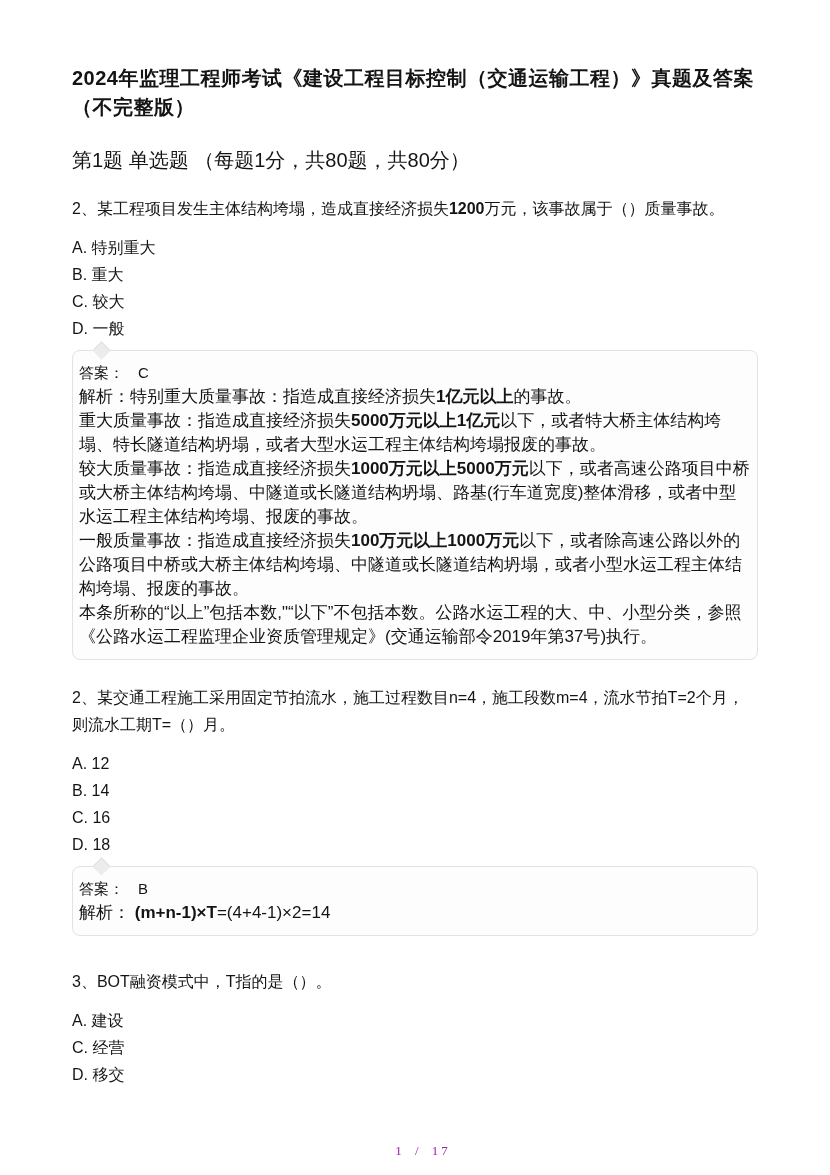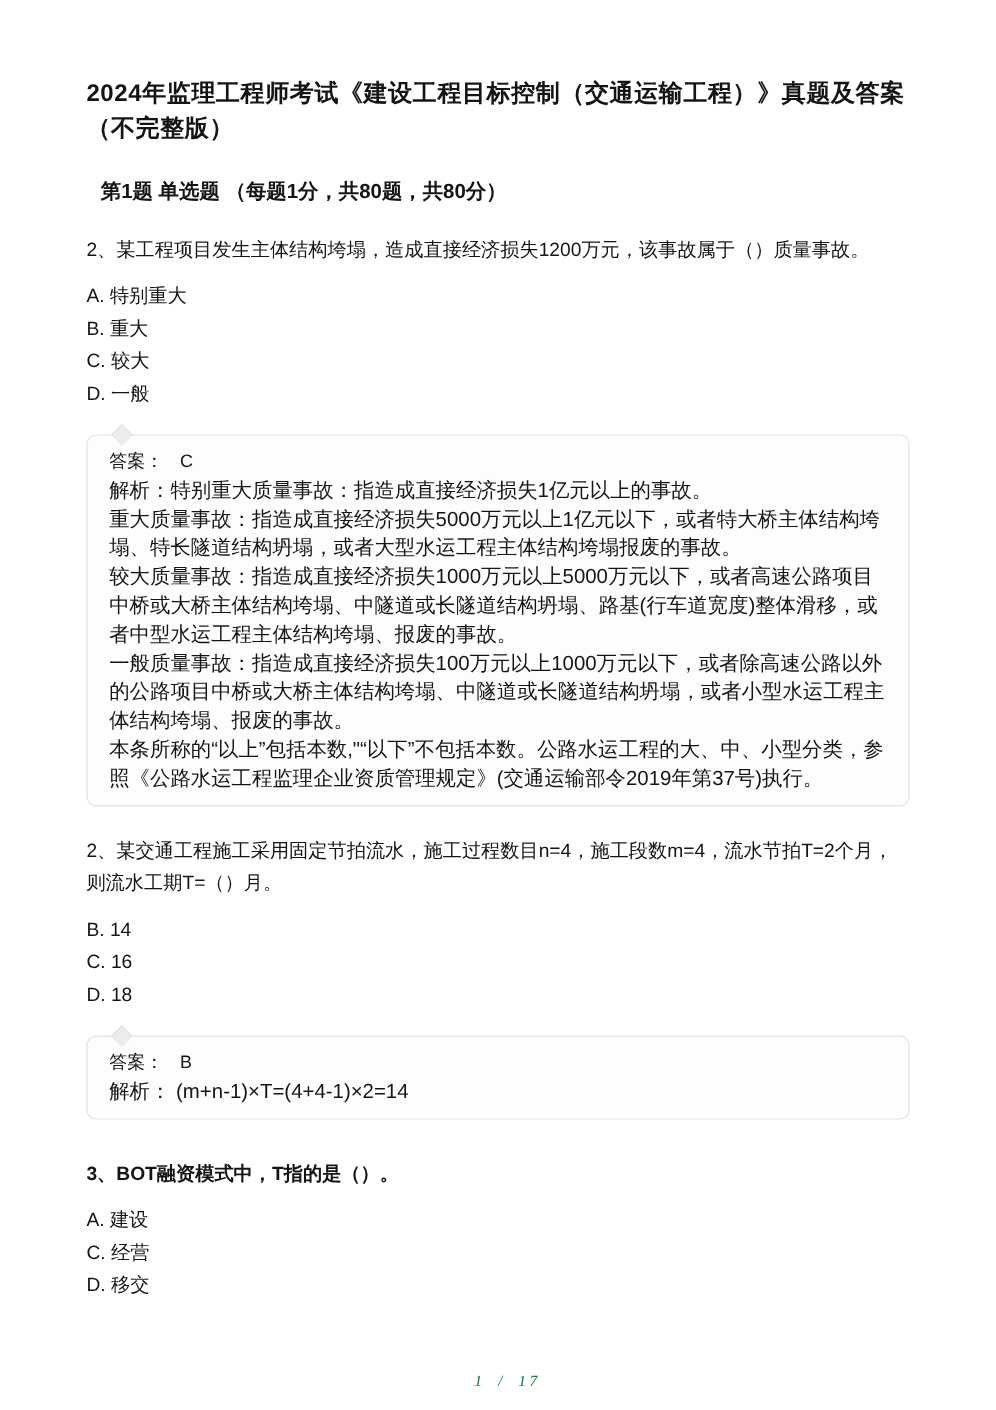--- a/index.html
+++ b/index.html
@@ -7,46 +7,46 @@
     width:830px;height:1175px;position:relative;overflow:hidden;
     background:#ffffff;color:#141414;
     font-family:"Liberation Sans","Liberation Serif",serif;
   }
   .content{padding:64px 72px 0 72px;}
   .doc-title{
     margin:0;font-size:20px;font-weight:700;line-height:29px;
     text-align:left;letter-spacing:0.5px;
   }
   .section-heading{
-    margin:27px 0 0 12px;font-size:17px;font-weight:700;line-height:22px;
+    margin:27px 0 0 0;font-size:20px;font-weight:400;line-height:22px;
   }
   .stem{font-size:16px;line-height:27px;margin:24px 0 0 0;}
   .stem.q2{}
-  .stem.q3{margin-top:32px;font-weight:bold;}
+  .stem.q3{margin-top:32px;}
   .options{margin-top:12px;}
   .option-row{font-size:16px;line-height:27px;}
   .answer-card{
-    position:relative;margin-top:20px;
+    position:relative;margin-top:8px;
     background:#fdfdfd;border:1px solid #e2e2e2;border-radius:8px;
-    padding:10px 18px;
+    padding:10px 6px;
   }
   .callout-diamond{
     position:absolute;top:-7px;left:22px;width:12px;height:12px;
     background:#ececec;transform:rotate(45deg);
     border-top:1px solid #e0e0e0;border-left:1px solid #e0e0e0;
   }
   .ans-row{font-size:15px;line-height:24px;}
   .ans-value{margin-left:14px;}
   .exp-para{font-size:17px;line-height:24px;margin:0;}
-  .bold{font-weight:400;}
+  .bold{font-weight:700;}
   .page-footer{
     position:absolute;left:16px;right:0;bottom:16px;
-    text-align:center;font-size:13px;color:#15803d;
+    text-align:center;font-size:13px;color:#a21caf;
     font-family:"Liberation Serif","DejaVu Serif",serif;
-    letter-spacing:3px;word-spacing:4px;font-style:italic;
+    letter-spacing:3px;word-spacing:4px;
   }
 </style>
 </head>
 <body>
 
 <div class="content">
 
   <h1 class="doc-title">2024年监理工程师考试《建设工程目标控制（交通运输工程）》真题及答案（不完整版）</h1>
 
   <div class="section-heading">第1题 单选题 （每题1分，共80题，共80分）</div>
@@ -66,20 +66,21 @@
     </div>
     <p class="exp-para"><span>解析：特别重大质量事故：指造成直接经济损失</span><span class="bold">1亿元以上</span><span>的事故。</span></p>
     <p class="exp-para"><span>重大质量事故：指造成直接经济损失</span><span class="bold">5000万元以上1亿元</span><span>以下，或者特大桥主体结构垮塌、特长隧道结构坍塌，或者大型水运工程主体结构垮塌报废的事故。</span></p>
     <p class="exp-para"><span>较大质量事故：指造成直接经济损失</span><span class="bold">1000万元以上5000万元</span><span>以下，或者高速公路项目中桥或大桥主体结构垮塌、中隧道或长隧道结构坍塌、路基(行车道宽度)整体滑移，或者中型水运工程主体结构垮塌、报废的事故。</span></p>
     <p class="exp-para"><span>一般质量事故：指造成直接经济损失</span><span class="bold">100万元以上1000万元</span><span>以下，或者除高速公路以外的公路项目中桥或大桥主体结构垮塌、中隧道或长隧道结构坍塌，或者小型水运工程主体结构垮塌、报废的事故。</span></p>
     <p class="exp-para"><span>本条所称的“以上”包括本数,"“以下”不包括本数。公路水运工程的大、中、小型分类，参照《公路水运工程监理企业资质管理规定》(交通运输部令2019年第37号)执行。</span></p>
   </div>
 
   <p class="stem q2"><span>2、某交通工程施工采用固定节拍流水，施工过程数目n=4，施工段数m=4，流水节拍T=2个月，则流水工期T=（）月。</span></p>
   <div class="options">
+    <div class="option-row">A. 12</div>
     <div class="option-row">B. 14</div>
     <div class="option-row">C. 16</div>
     <div class="option-row">D. 18</div>
   </div>
 
   <div class="answer-card">
     <span class="callout-diamond"></span>
     <div class="ans-row">
       <span>答案：</span><span class="ans-value">B</span>
     </div>

